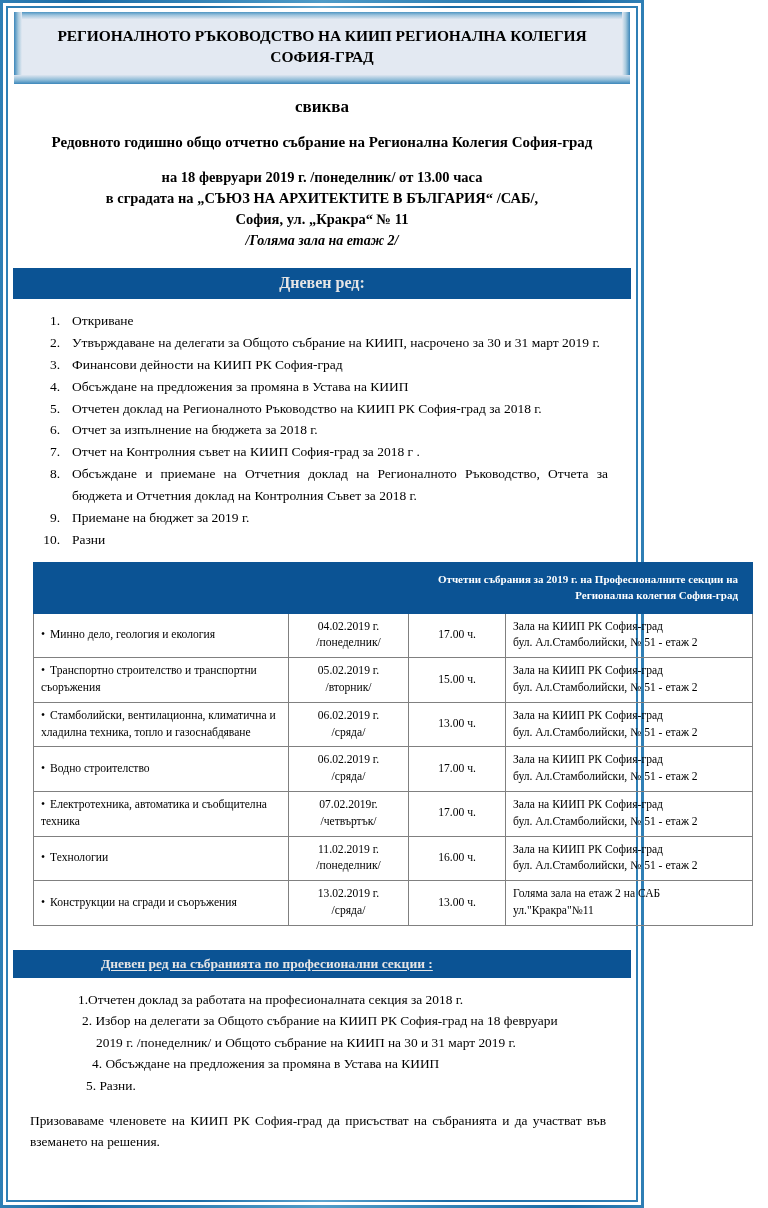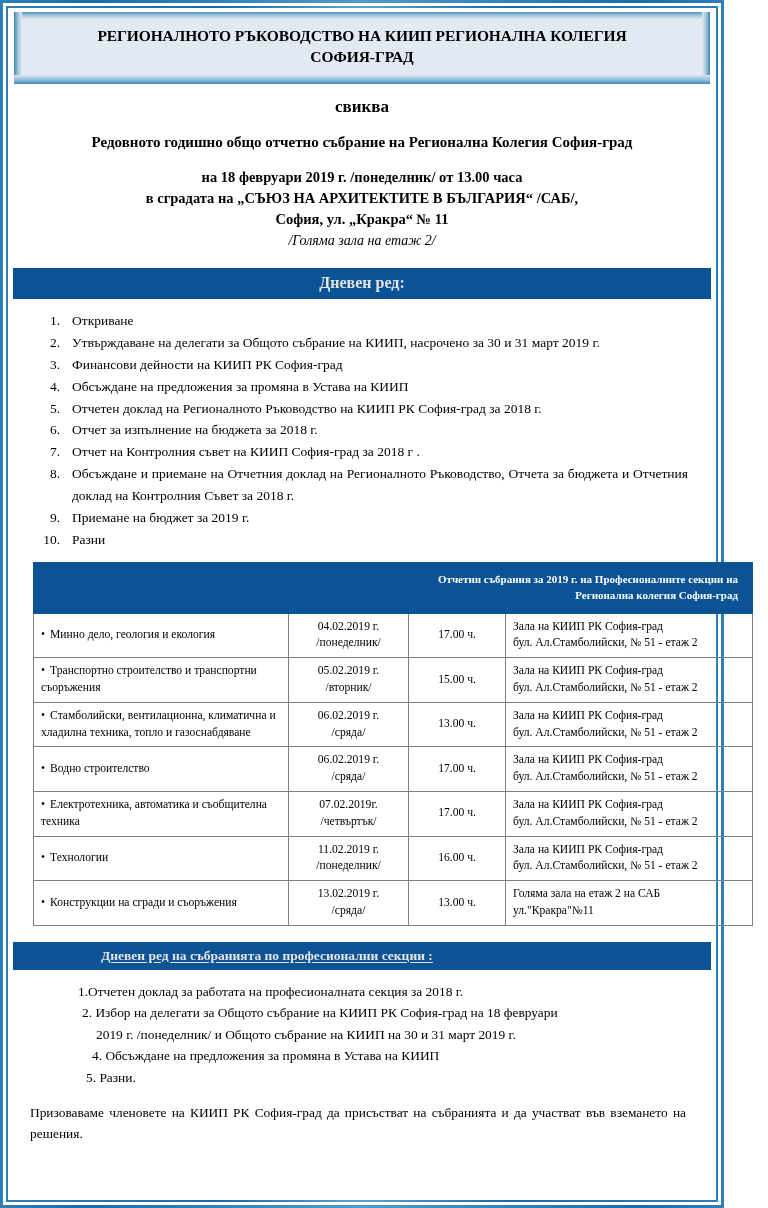--- a/index.html
+++ b/index.html
@@ -10,21 +10,21 @@
     background:#ffffff;
     font-family:"Liberation Serif","DejaVu Serif",serif;
     color:#000000;
     overflow:hidden;
   }
 
   
   .page-frame{
     position:relative;
     box-sizing:border-box;
-    width:724px;
+    width:644px;
     height:1208px;
     padding:3px;
     background:
       linear-gradient(to right,#2f7fb5 0%,#1a6ca6 12%,#4f9cc8 50%,#1a6ca6 88%,#2f7fb5 100%);
   }
   .page-frame-inner{
     box-sizing:border-box;
     width:100%;
     height:100%;
     border:1px solid #ffffff;
@@ -97,21 +97,21 @@
     font-weight:bold;
     margin-bottom:16px;
   }
   .invite .line{
     font-size:14.5px;
     font-weight:bold;
     line-height:1.45;
   }
   .invite .line-italic{
     font-size:14px;
-    font-weight:normal;
+    font-weight:bold;
     font-style:italic;
     line-height:1.45;
     padding-top:1px;
   }
 
   
   .banner{
     background:#0b5394;
     color:#e5e5e5;
     font-weight:bold;
@@ -119,21 +119,21 @@
     font-size:16px;
     padding:6px 0 7px 0;
     margin:6px 5px 0 5px;
     border-top:1px solid #ffffff;
     border-bottom:1px solid #ffffff;
     box-shadow:inset 0 0 0 1px #0b5394;
   }
   .banner-sections{
     font-size:13.5px;
     padding:6px 0 6px 0;
-    margin:15px 5px 0 5px;
+    margin:23px 5px 0 5px;
     text-align:left;
     text-indent:88px;
   }
   .banner-sections .u{ text-decoration:underline; text-underline-offset:2px;}
 
   
   .agenda{
     margin:6px 0 0 0;
     padding:4px 28px 0 34px;
   }

